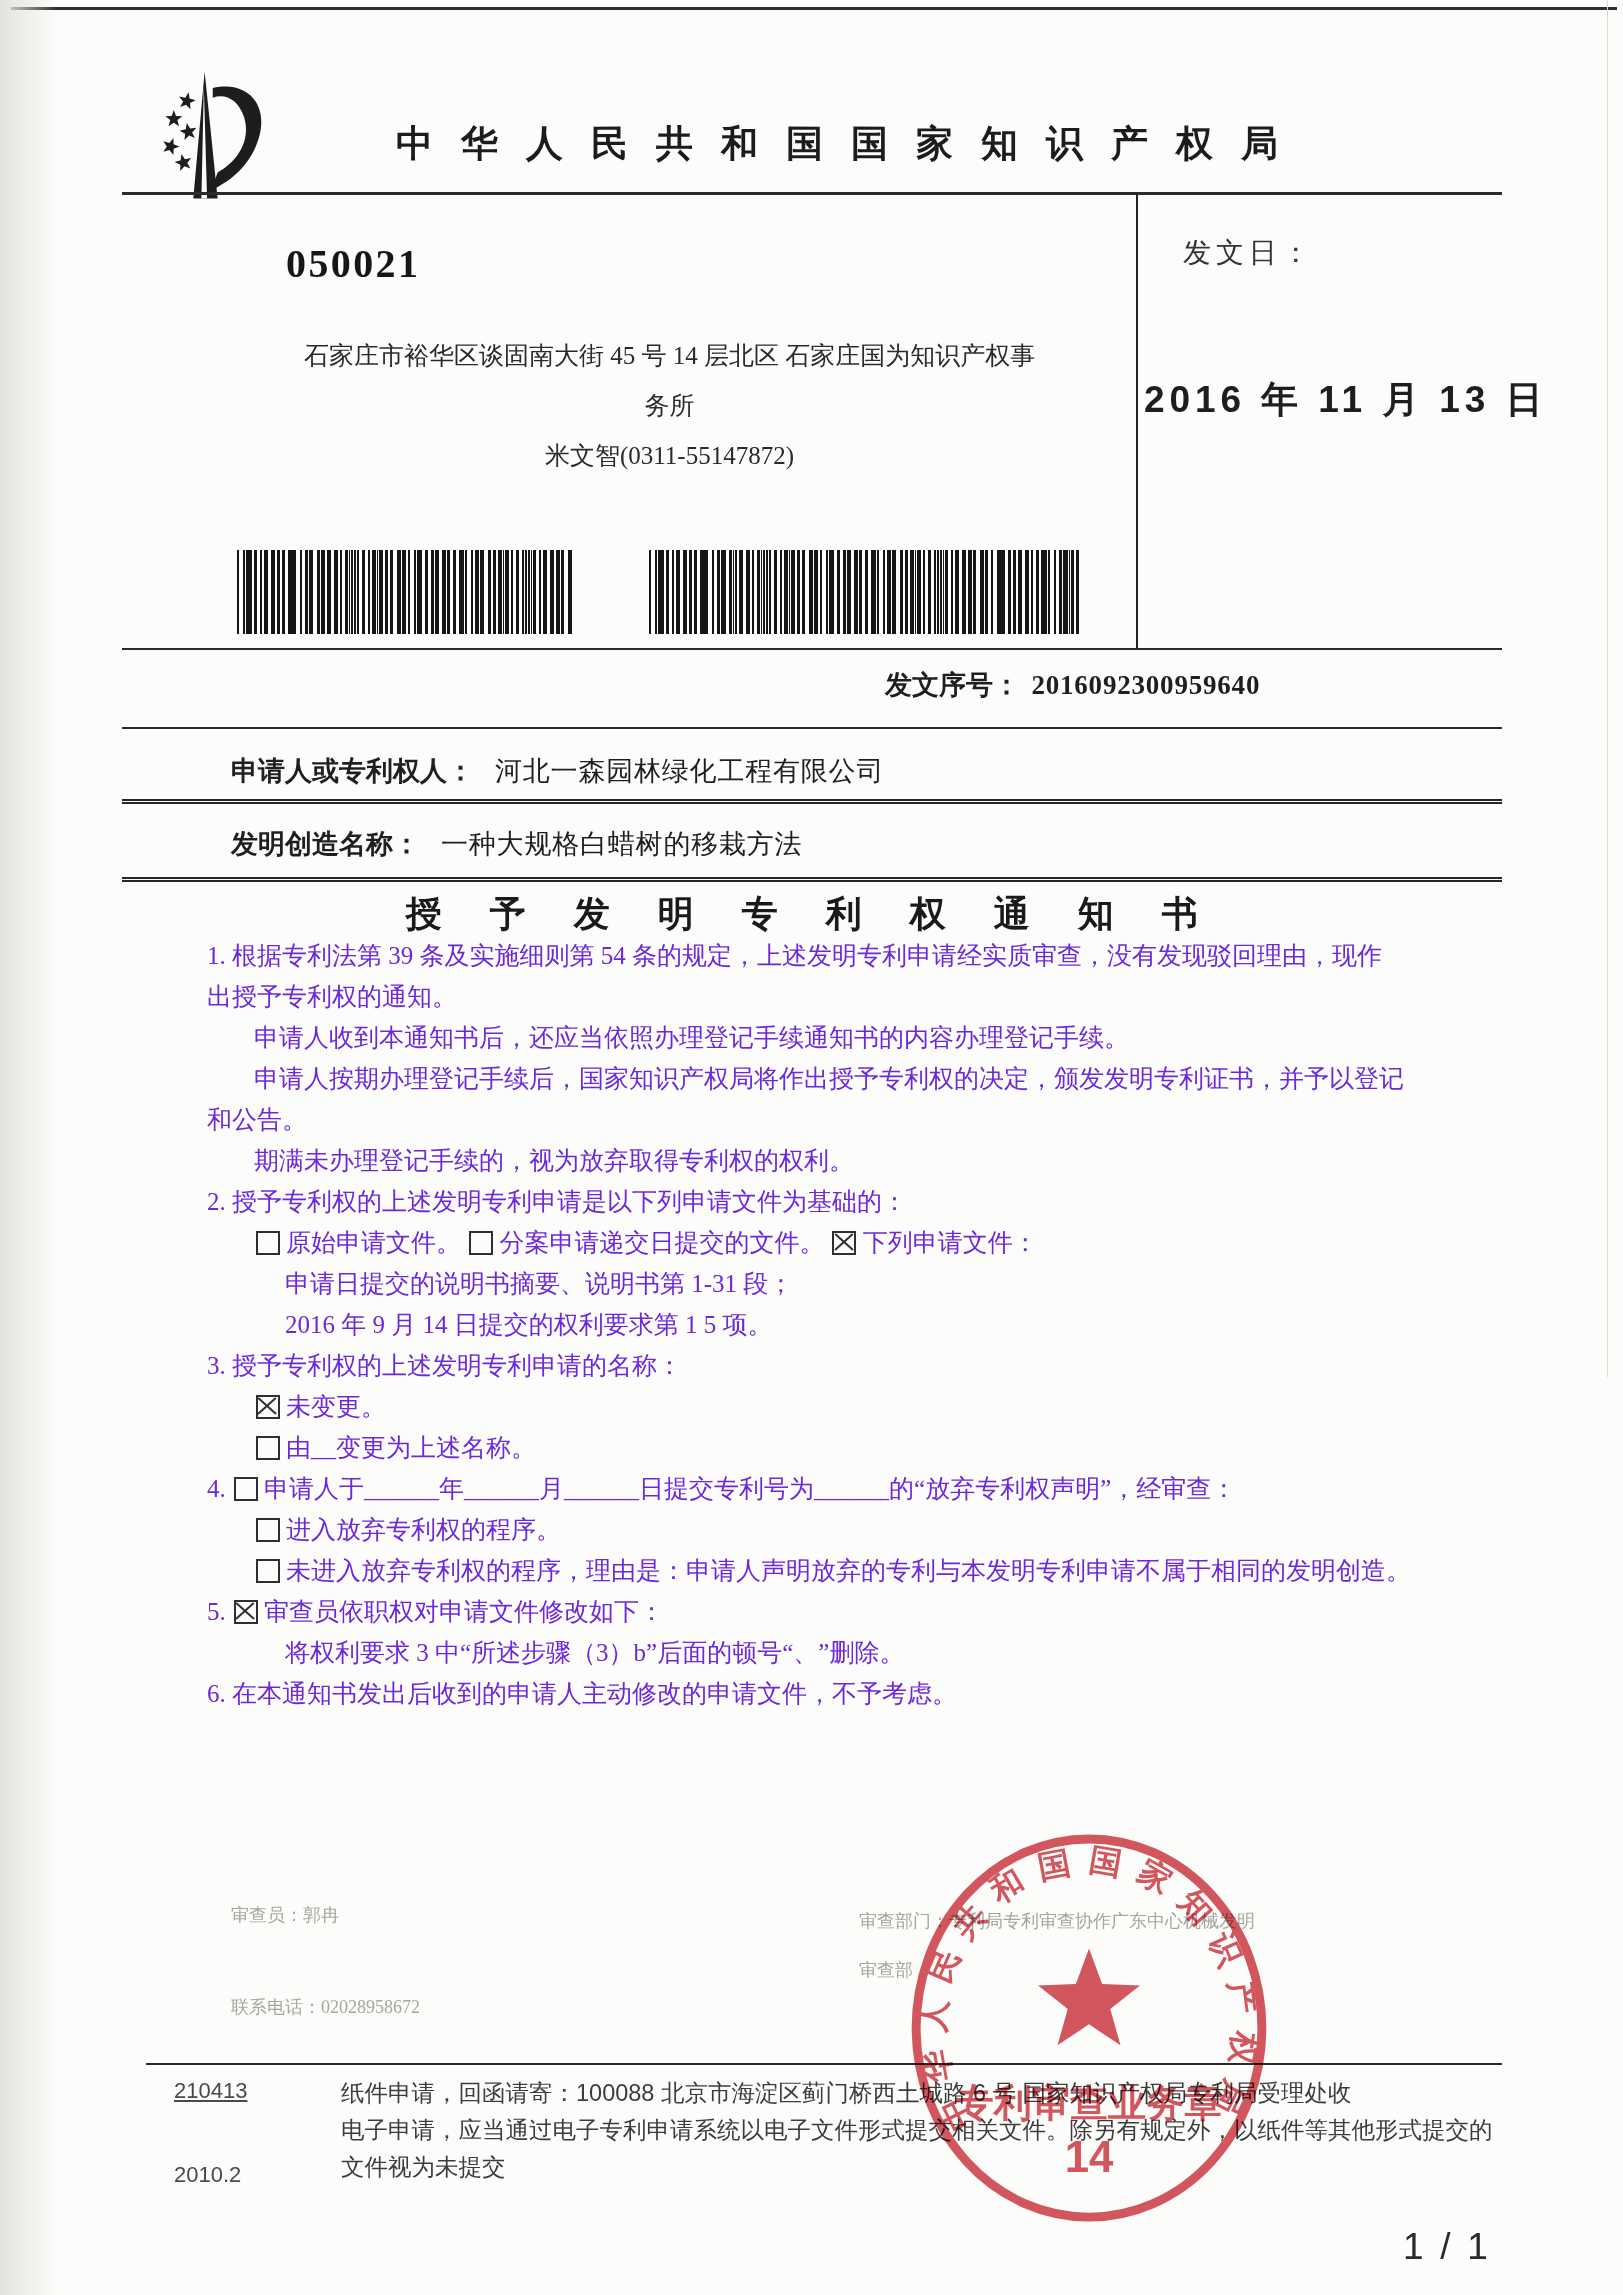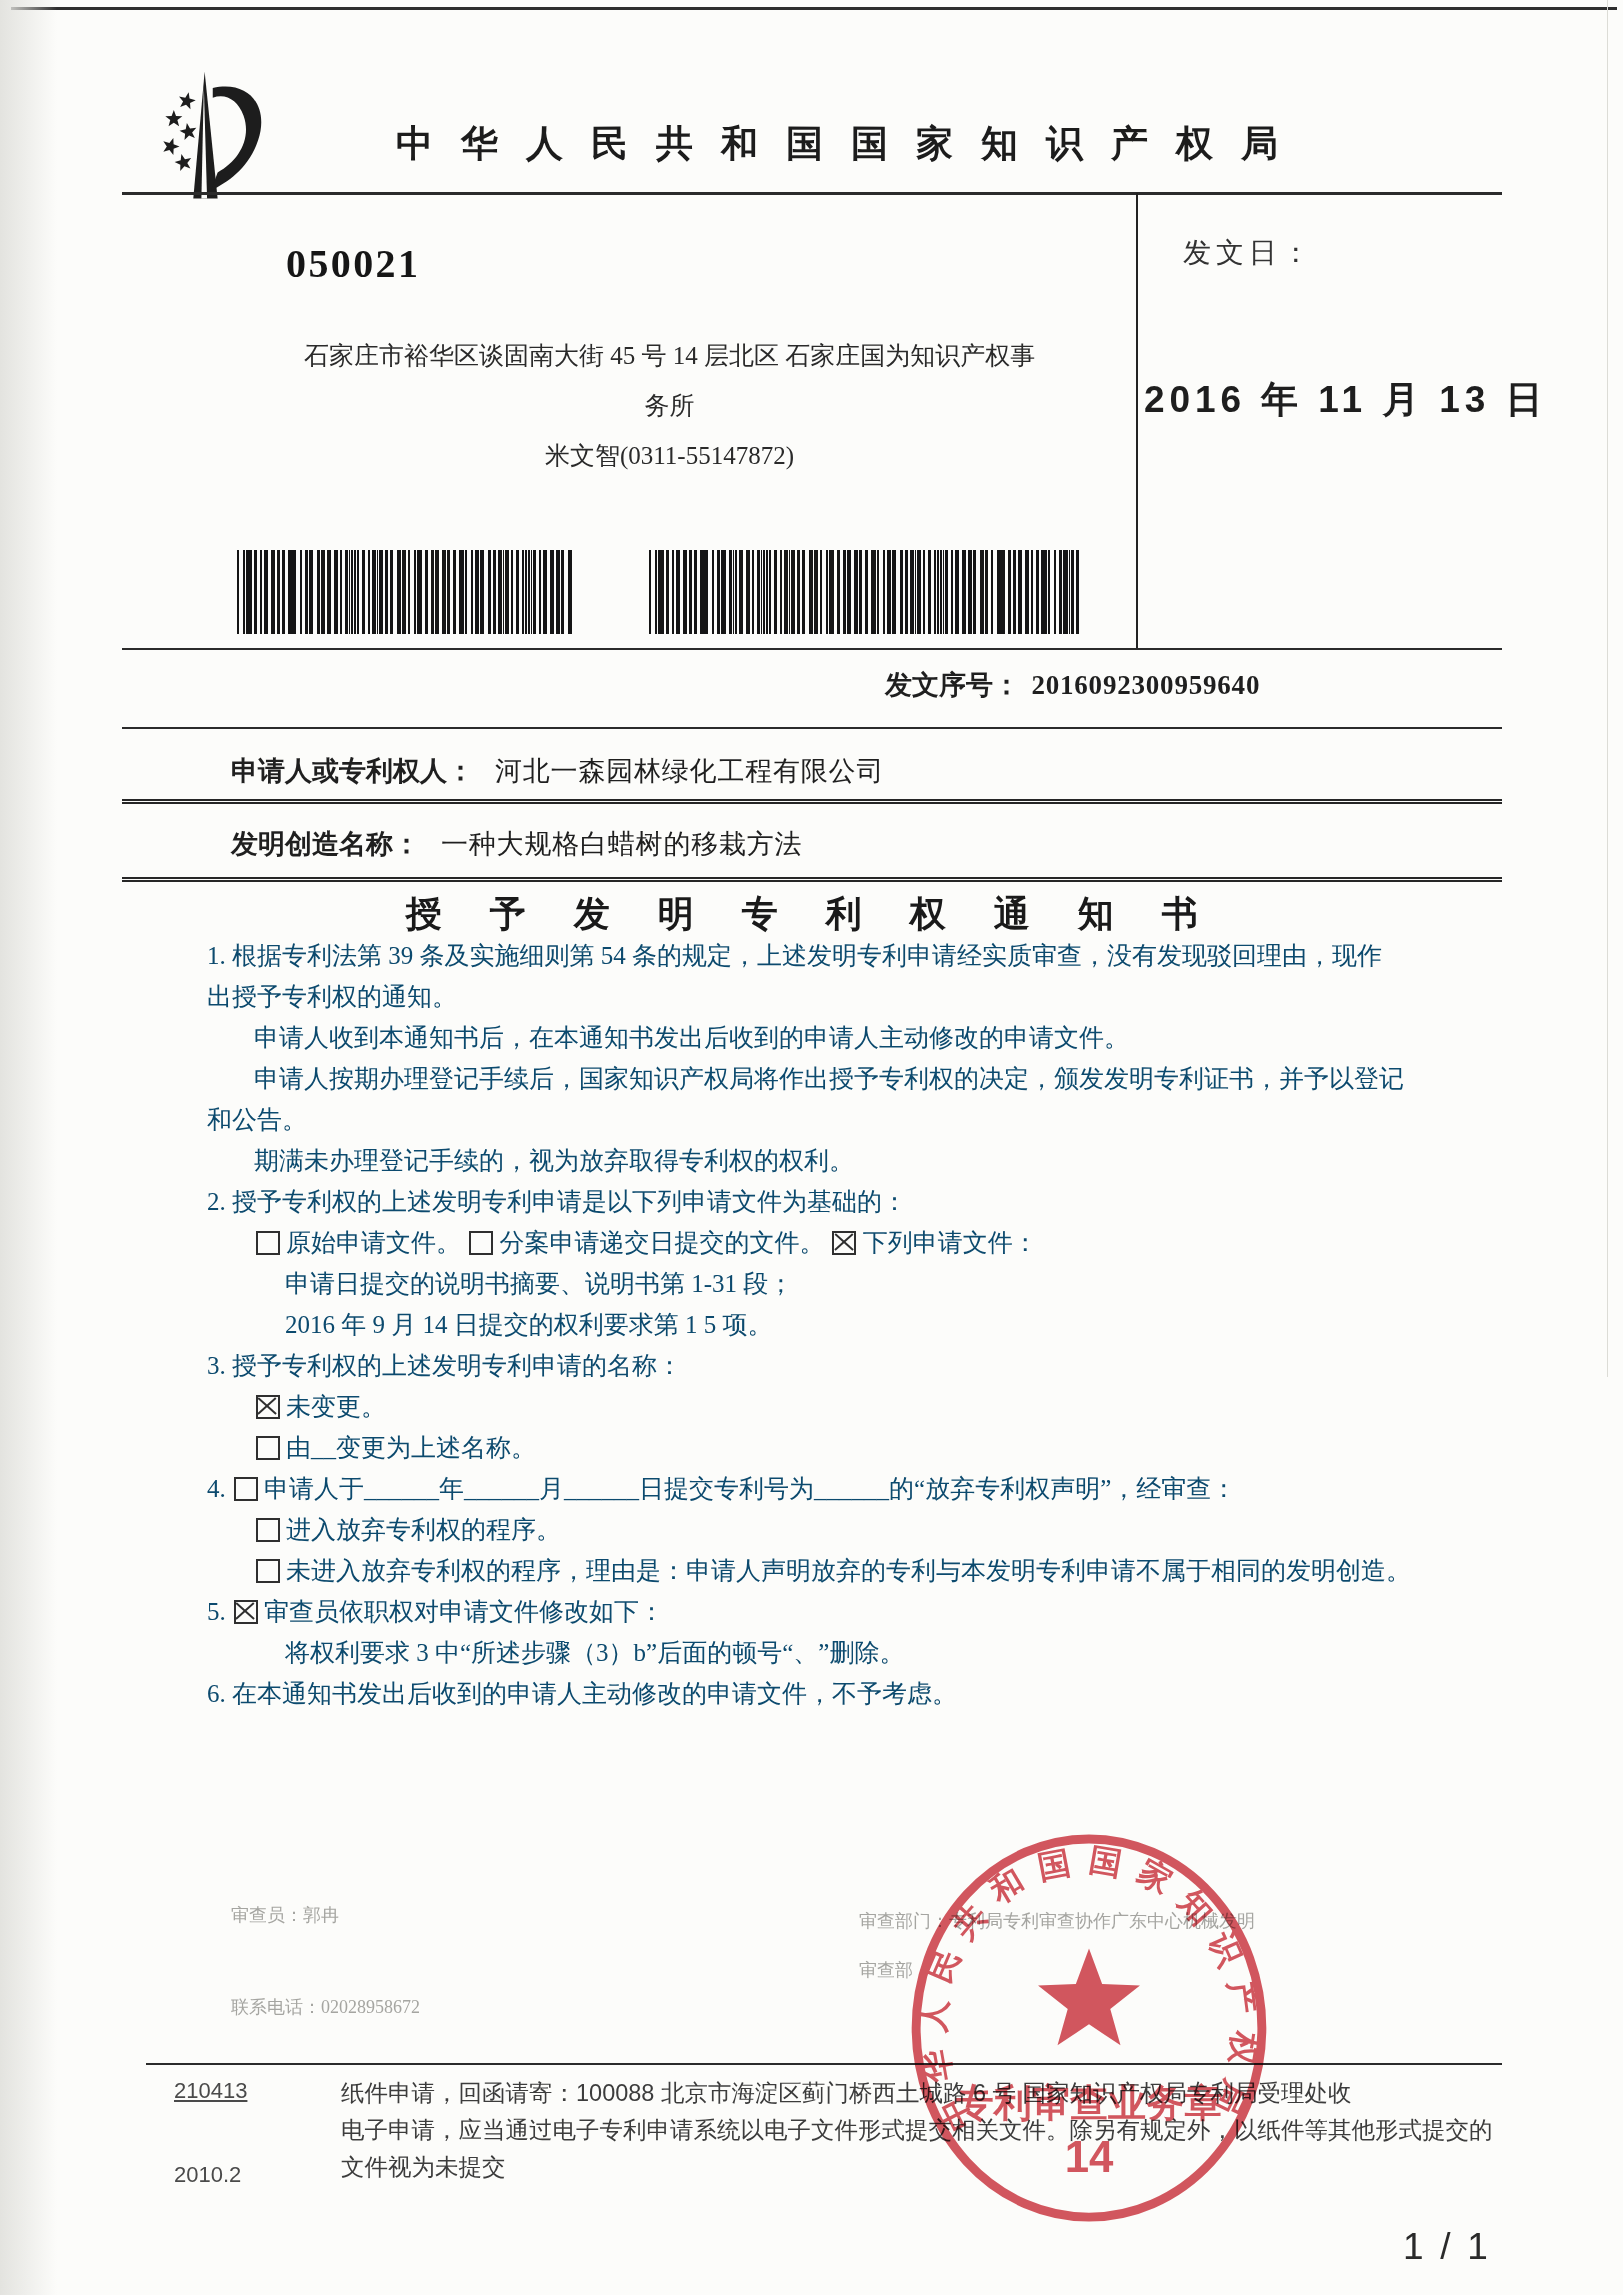--- a/index.html
+++ b/index.html
@@ -31,21 +31,21 @@
   .bc1{left:237px;width:336px;}
   .bc2{left:649px;width:430px;}
   
   .mrow{position:absolute;font-size:27px;color:#1f1f1f;white-space:nowrap;}
   .mlabel{font-weight:bold;}
   .mval{font-weight:bold;margin-left:11.4px;letter-spacing:0.8px;}
   .mval.plain{font-weight:normal;margin-left:21px;}
   
   .ntitle{top:890px;left:0;right:0;text-align:center;font-size:36px;font-weight:bold;letter-spacing:19.5px;color:#1a1a1a;}
   #body-lines{position:absolute;top:935px;left:207px;right:114px;}
-  .bline{height:41px;line-height:41px;font-size:25px;color:#0c4a6e;white-space:nowrap;}
+  .bline{height:41px;line-height:41px;font-size:25px;color:#6d28d9;white-space:nowrap;}
   .ind1{padding-left:47px;}
   .ind2{padding-left:78px;}
   .cb{display:inline-block;width:24px;height:24px;border:2.4px solid #2f2f2f;box-sizing:border-box;
       vertical-align:-4px;margin:0 6.5px 0 1.6px;position:relative;background:#fcfcfa;}
   .cb.on::before,.cb.on::after{content:"";position:absolute;left:-2.4px;top:8px;width:24px;height:2.4px;background:#2f2f2f;}
   .cb.on::before{transform:rotate(42deg);}
   .cb.on::after{transform:rotate(-42deg);}
   
   .faded{position:absolute;font-size:18px;color:#a5a5a1;white-space:nowrap;}
   
@@ -109,21 +109,21 @@
   <div class="rule dbl" style="top:799px;left:122px;width:1380px;height:4.9px;"></div>
   <div class="mrow" style="top:826px;left:231px;">
     <span class="mlabel">发明创造名称：</span><span class="mval plain">一种大规格白蜡树的移栽方法</span>
   </div>
   <div class="rule dbl" style="top:877px;left:122px;width:1380px;height:4.9px;"></div>
 
   <div class="abs ntitle">授 予 发 明 专 利 权 通 知 书</div>
   <div id="body-lines">
       <div class="bline ind0"><span>1. 根据专利法第 39 条及实施细则第 54 条的规定，上述发明专利申请经实质审查，没有发现驳回理由，现作</span></div>
       <div class="bline ind0"><span>出授予专利权的通知。</span></div>
-      <div class="bline ind1"><span>申请人收到本通知书后，在本通知书发出后收到的申请人主动修改的申请文件。</span></div>
+      <div class="bline ind1"><span>申请人收到本通知书后，还应当依照办理登记手续通知书的内容办理登记手续。</span></div>
       <div class="bline ind1"><span>申请人按期办理登记手续后，国家知识产权局将作出授予专利权的决定，颁发发明专利证书，并予以登记</span></div>
       <div class="bline ind0"><span>和公告。</span></div>
       <div class="bline ind1"><span>期满未办理登记手续的，视为放弃取得专利权的权利。</span></div>
       <div class="bline ind0"><span>2. 授予专利权的上述发明专利申请是以下列申请文件为基础的：</span></div>
       <div class="bline ind1"><span class="cb"></span><span>原始申请文件。 </span><span class="cb"></span><span>分案申请递交日提交的文件。 </span><span class="cb on"></span><span>下列申请文件：</span></div>
       <div class="bline ind2"><span>申请日提交的说明书摘要、说明书第 1-31 段；</span></div>
       <div class="bline ind2"><span>2016 年 9 月 14 日提交的权利要求第 1 5 项。</span></div>
       <div class="bline ind0"><span>3. 授予专利权的上述发明专利申请的名称：</span></div>
       <div class="bline ind1"><span class="cb on"></span><span>未变更。</span></div>
       <div class="bline ind1"><span class="cb"></span><span>由__变更为上述名称。</span></div>

